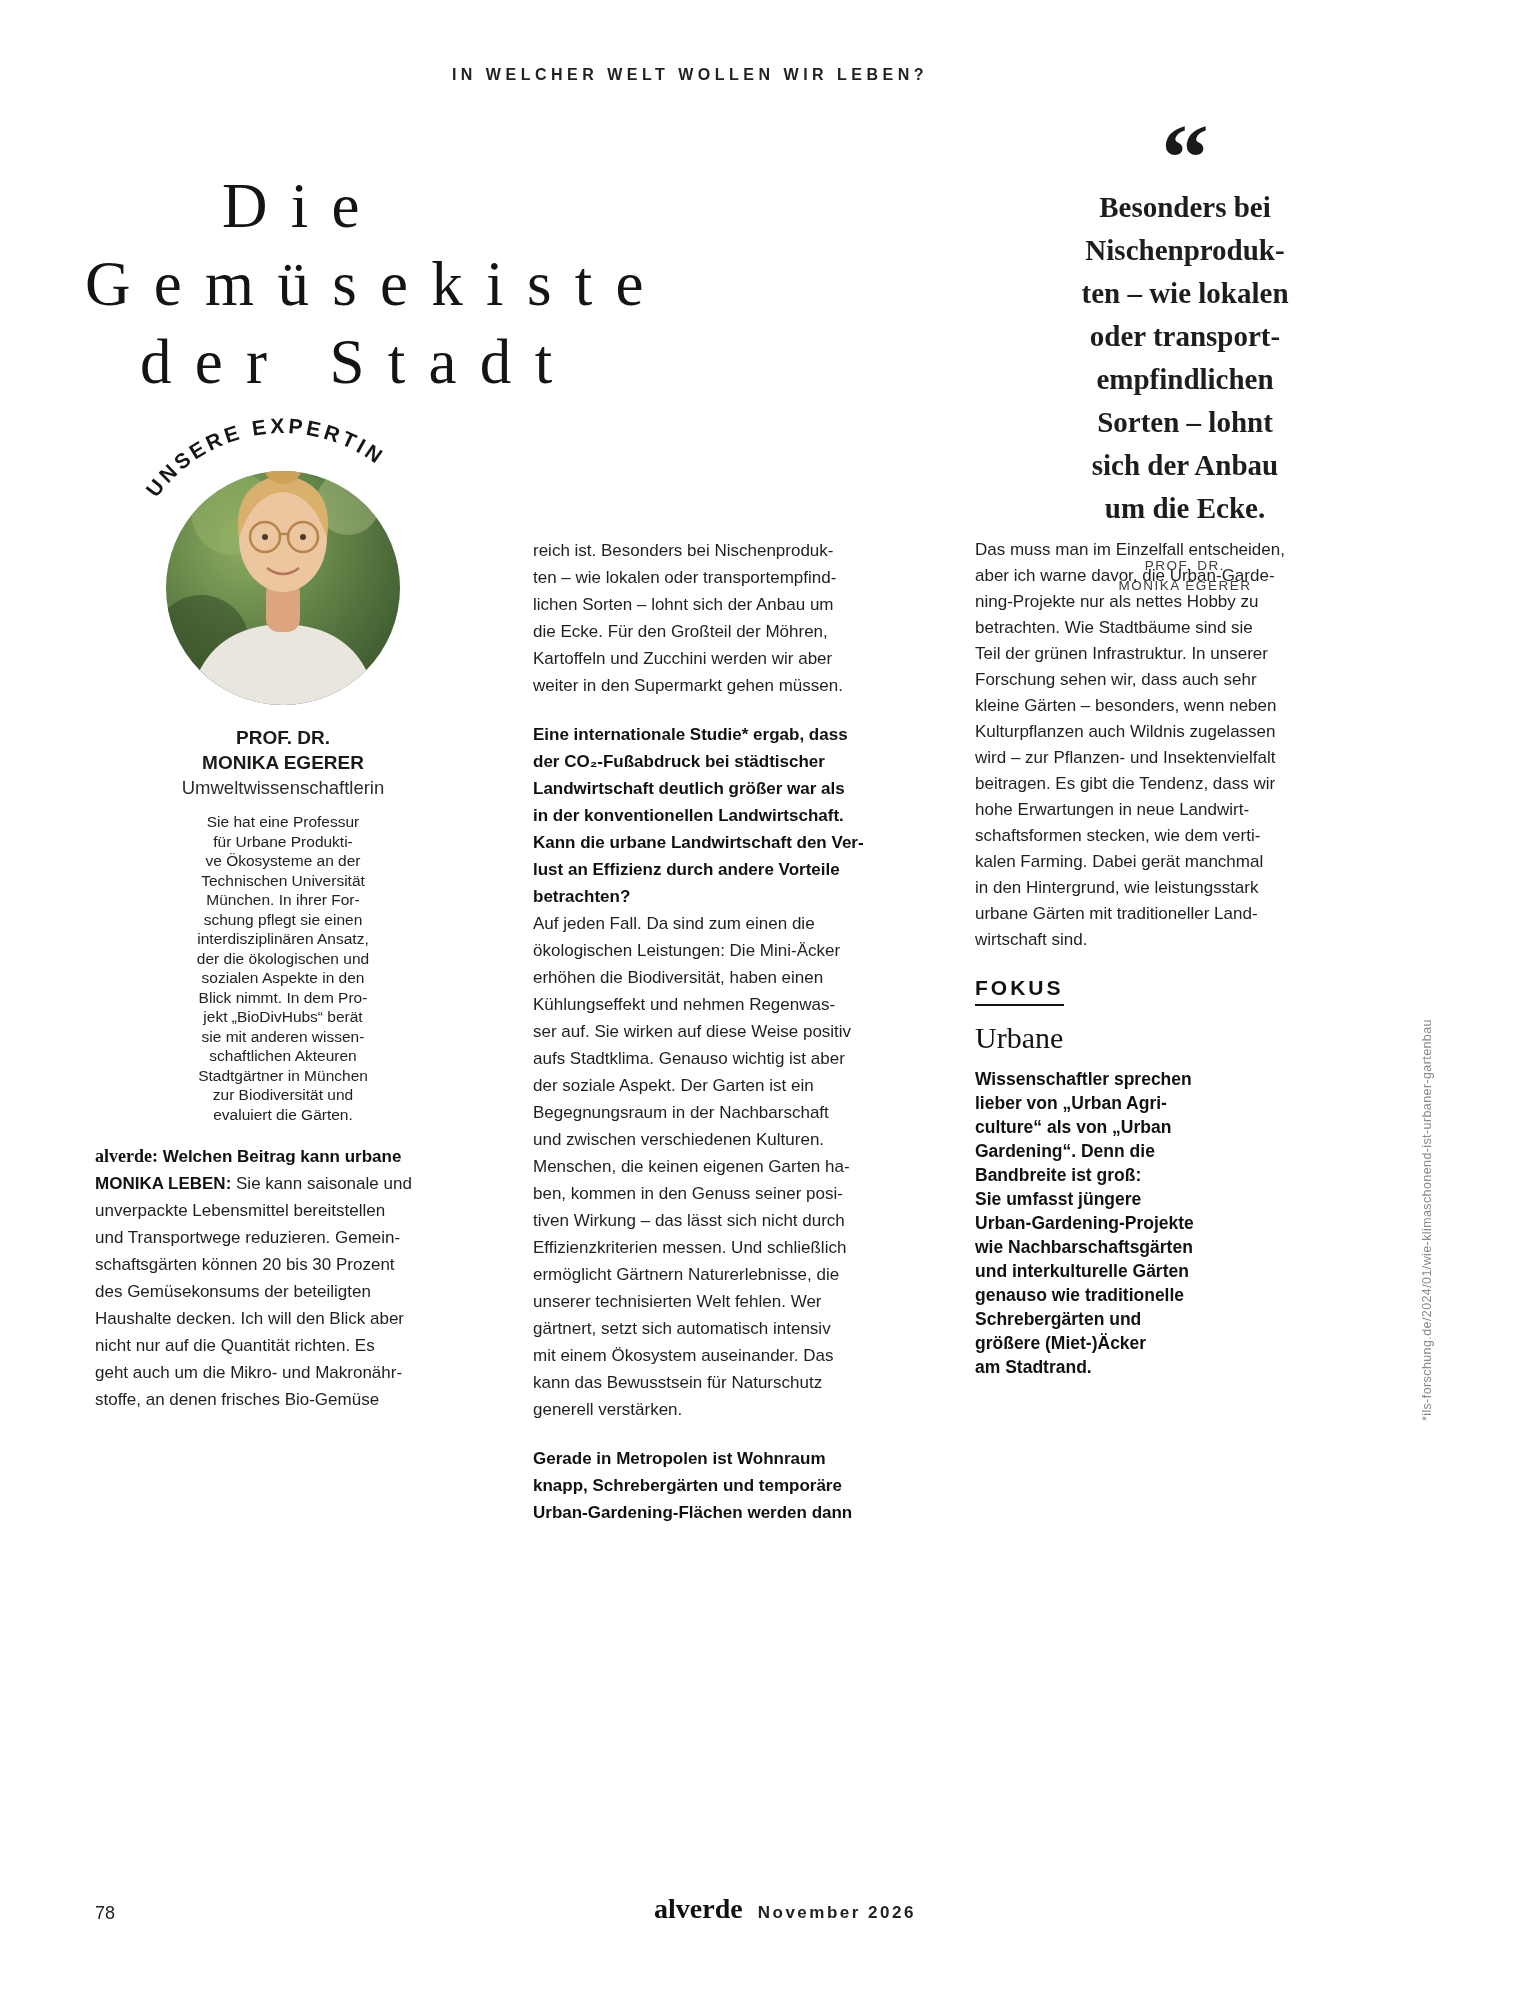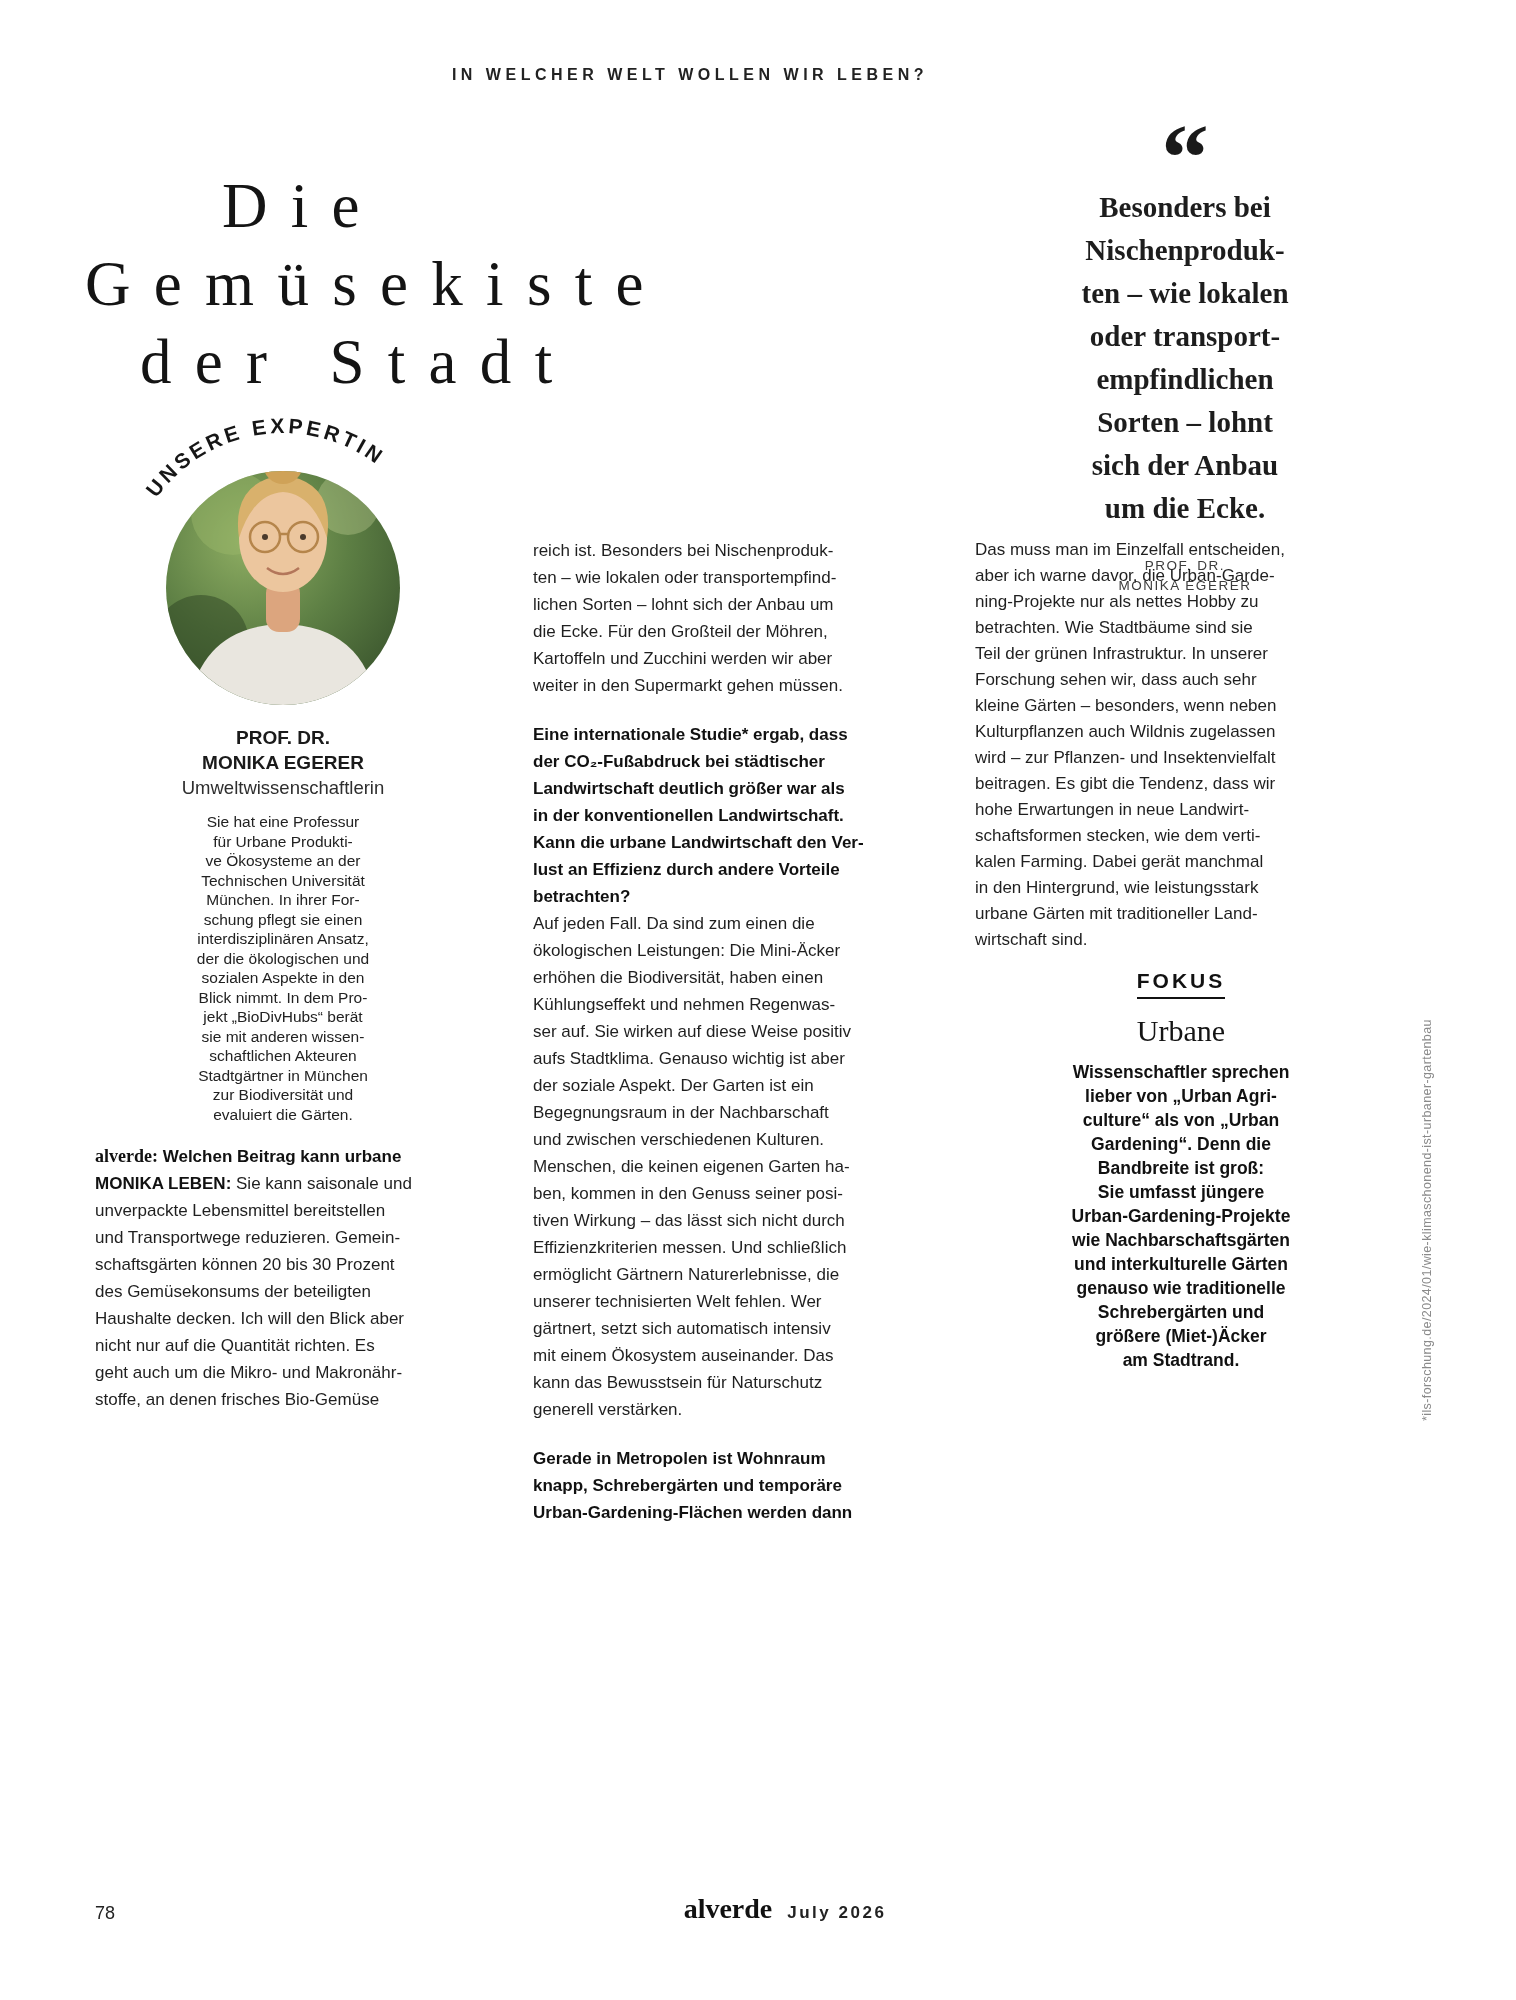--- a/index.html
+++ b/index.html
@@ -67,21 +67,21 @@
   
   .col { line-height:27px; font-size:17px; color:#1f1f1f; }
   .col-left   { left:95px;  top:1143px; width:412px; }
   .col-middle { left:533px; top:537px;  width:420px; }
   .col-right  { left:975px; top:537px;  width:412px; line-height:26px; }
   .b { font-weight:700; color:#111; }
   .gap { height:22px; }
   .lead-serif { font-family:"Liberation Serif", serif; font-weight:700; font-size:18px; }
 
   
-  .fokus { text-align:center; margin-top:15px; }
+  .fokus { text-align:left; margin-top:22px; }
   .fokus-label {
     display:inline-block; font-size:21px; font-weight:700; letter-spacing:3px;
     color:#111; border-bottom:2.5px solid #111; padding-bottom:3px; margin-bottom:14px;
   }
   .fokus-title { font-family:"Liberation Serif", serif; font-size:30px; line-height:35px; color:#141414; }
   .fokus-title.bold { font-weight:700; }
   .fokus-text { margin-top:12px; font-size:17.5px; line-height:24px; font-weight:700; color:#111; }
 
   
   .side-note {
@@ -264,14 +264,14 @@
 größere (Miet-)Äcker
 am Stadtrand.</div>
   </div>
 </div>
 
 <div class="abs side-note">*ils-forschung.de/2024/01/wie-klimaschonend-ist-urbaner-gartenbau</div>
 
 <div class="abs page-num">78</div>
 <div class="abs footer-center">
   <span class="footer-logo">alverde</span>
-  <span class="footer-issue">July 2026</span>
+  <span class="footer-issue">November 2026</span>
 </div>
 
 </body></html>

